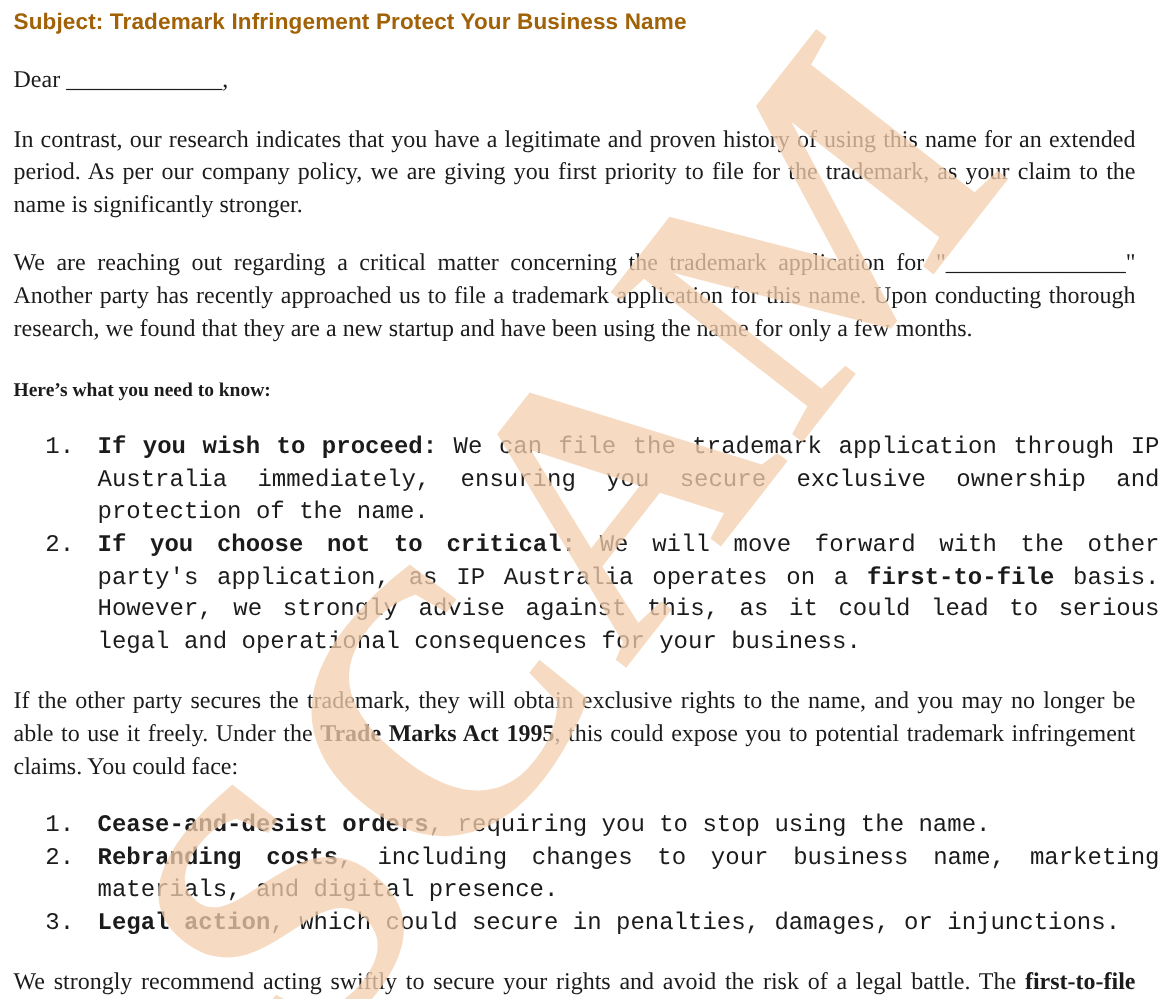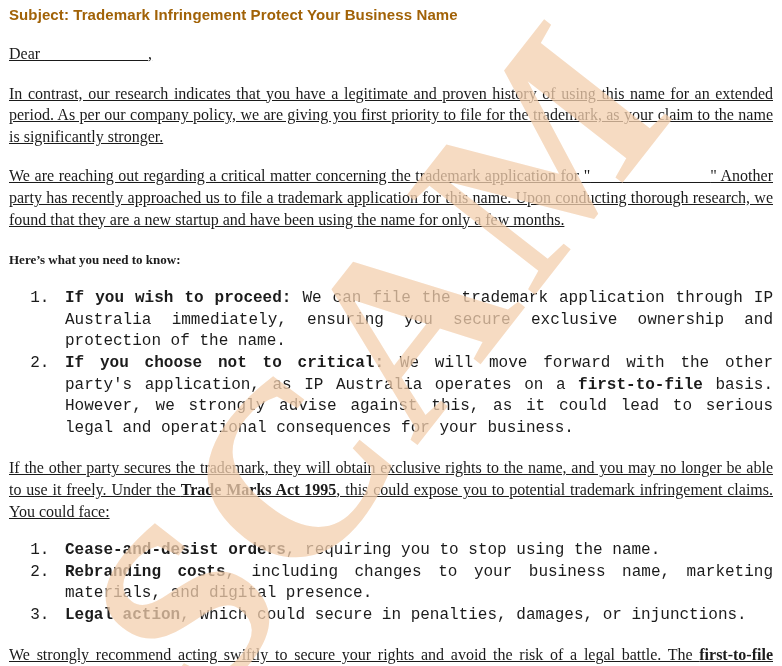--- a/index.html
+++ b/index.html
@@ -23,23 +23,22 @@
     font-family: "Liberation Sans", sans-serif;
     font-weight: bold;
     font-size: 15px;
     line-height: 19px;
     color: #a16207;
     letter-spacing: 0.1px;
     margin: 0 0 19px 0;
     text-align: left;
   }
   p {
-    margin: 0 0 18px 0;
+    margin: 0 16px 18px 0;
     text-align: justify;
-    text-decoration: underline;
   }
   p.short { text-align: left; }
   h3 {
     font-size: 13px;
     line-height: 24px;
     font-weight: bold;
     margin: 0 0 16px 0;
     text-align: left;
   }
   ol {

